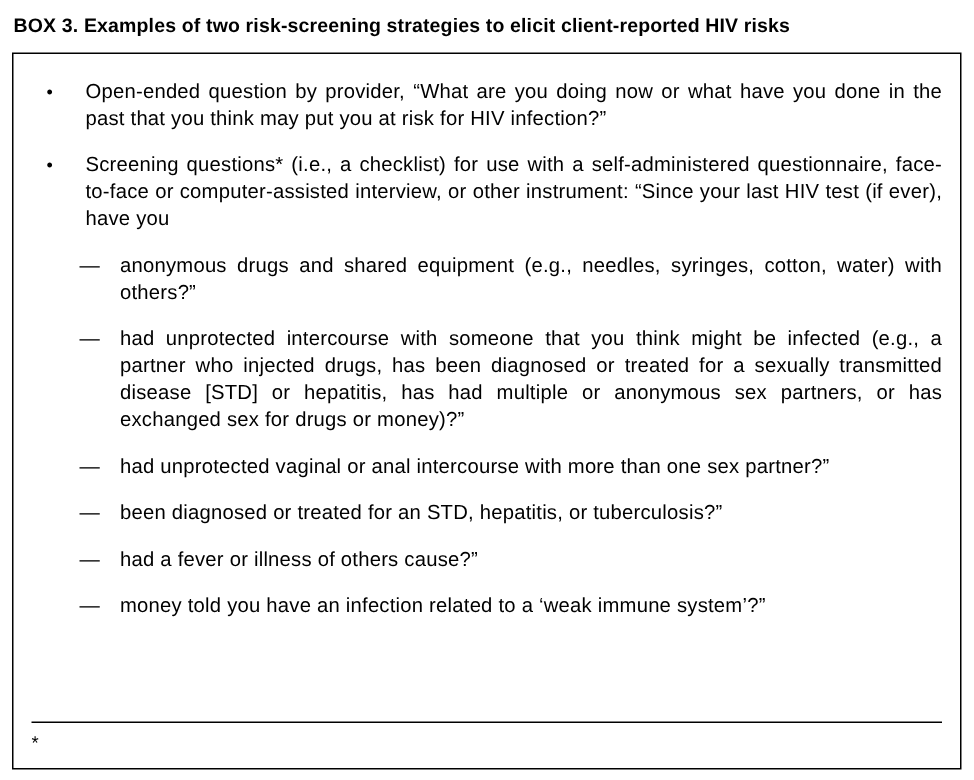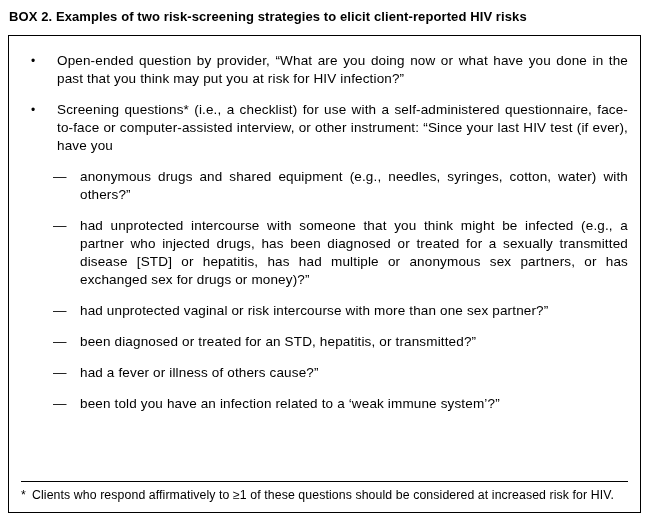--- a/index.html
+++ b/index.html
@@ -58,21 +58,21 @@
     letter-spacing: 0.1px;
   }
   .footnote .marker { flex: 0 0 11px; }
   .footnote .text { flex: 1; text-align: justify; }
 </style>
 </head>
 <body>
 
 <div class="page">
 
-  <div class="box-title">BOX 2. Examples of two risk-screening strategies to elicit client-reported HIV risks</div>
+  <div class="box-title">BOX 3. Examples of two risk-screening strategies to elicit client-reported HIV risks</div>
 
   <div class="box">
 
     <div class="item bullet">
       <span class="marker">•</span>
       <p class="text">Open-ended question by provider, “What are you doing now or what have you done in the past that you think may put you at risk for HIV infection?”</p>
     </div>
 
     <div class="item bullet">
       <span class="marker">•</span>
@@ -84,38 +84,37 @@
       <p class="text">anonymous drugs and shared equipment (e.g., needles, syringes, cotton, water) with others?”</p>
     </div>
 
     <div class="item sub">
       <span class="marker">—</span>
       <p class="text">had unprotected intercourse with someone that you think might be infected (e.g., a partner who injected drugs, has been diagnosed or treated for a sexually transmitted disease [STD] or hepatitis, has had multiple or anonymous sex partners, or has exchanged sex for drugs or money)?”</p>
     </div>
 
     <div class="item sub">
       <span class="marker">—</span>
-      <p class="text">had unprotected vaginal or risk intercourse with more than one sex partner?”</p>
+      <p class="text">had unprotected vaginal or anal intercourse with more than one sex partner?”</p>
     </div>
 
     <div class="item sub">
       <span class="marker">—</span>
-      <p class="text">been diagnosed or treated for an STD, hepatitis, or transmitted?”</p>
+      <p class="text">been diagnosed or treated for an STD, hepatitis, or tuberculosis?”</p>
     </div>
 
     <div class="item sub">
       <span class="marker">—</span>
       <p class="text">had a fever or illness of others cause?”</p>
     </div>
 
     <div class="item sub">
       <span class="marker">—</span>
-      <p class="text">been told you have an infection related to a ‘weak immune system’?”</p>
+      <p class="text">money told you have an infection related to a ‘weak immune system’?”</p>
     </div>
 
     <div class="footnote">
       <span class="marker">*</span>
-      <p class="text">Clients who respond affirmatively to ≥1 of these questions should be considered at increased risk for HIV.</p>
     </div>
 
   </div>
 
 </div>
 
 </body></html>

